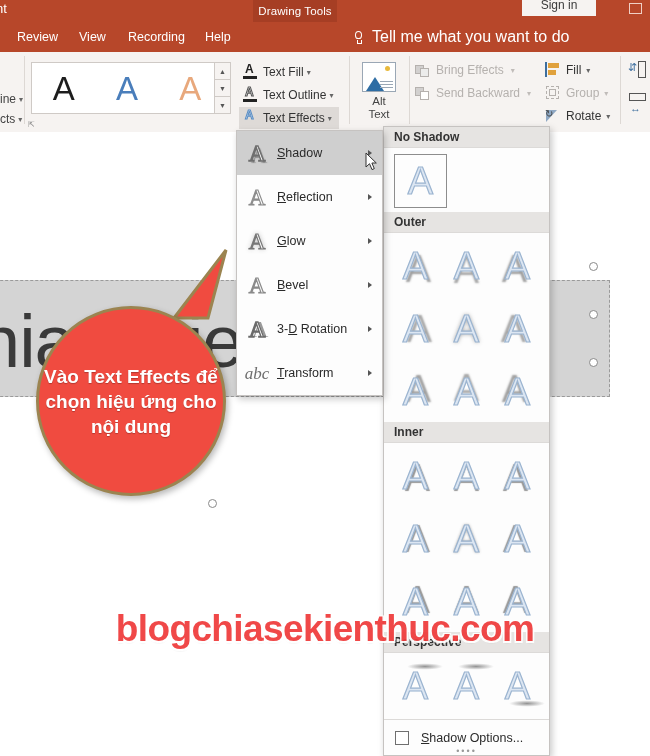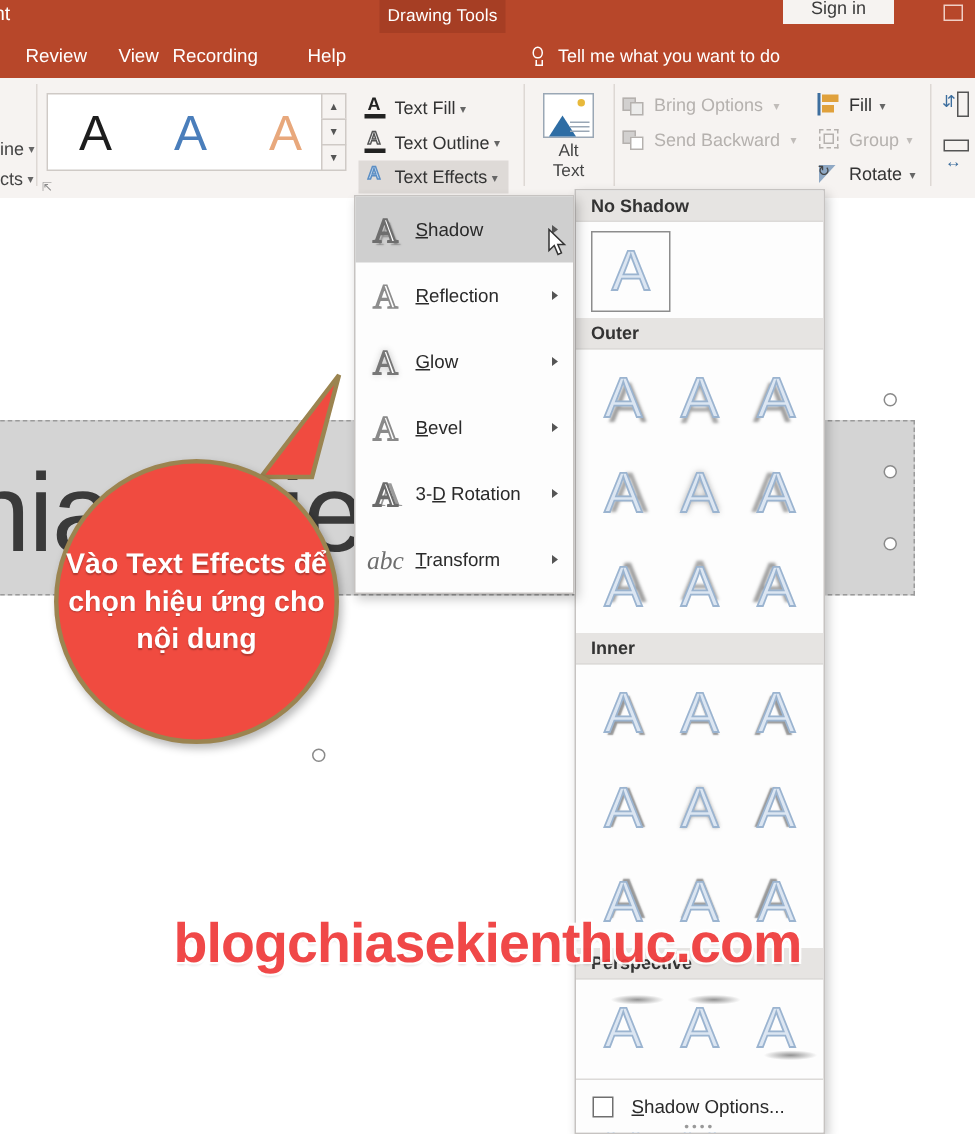--- a/index.html
+++ b/index.html
@@ -44,21 +44,21 @@
   .tab{
     position:absolute;top:0;height:30px;display:flex;align-items:center;
     color:#ffffff;font-size:12.5px;padding:0 9px;box-sizing:border-box;
     white-space:nowrap;
   }
   .tab.active{
     background:#f6f3f1;color:#b7472a;
   }
   #tellme{
     position:absolute;left:352px;top:0;height:30px;display:flex;align-items:center;
-    color:#fff;font-size:12px;
+    color:#fff;font-size:16px;
   }
   #tellme .bulb{
     display:inline-block;width:13px;height:13px;margin-right:7px;position:relative;
   }
   #tellme .bulb:before{
     content:"";position:absolute;left:3px;top:0;width:7px;height:8px;
     border:1.4px solid #fff;border-radius:50% 50% 45% 45%;box-sizing:border-box;
   }
   #tellme .bulb:after{
     content:"";position:absolute;left:5px;top:9px;width:3px;height:3px;
@@ -287,21 +287,21 @@
   <div id="ctx-tab-tab">Drawing Tools</div>
   <div id="signin">Sign in</div>
   <div id="restore-icon">
       <span class="g"></span>
     </div>
 </div>
 
 <div class="abs" id="tabstrip">
   <div class="tab" style="left:8px;">Review</div>
   <div class="tab" style="left:70px;">View</div>
-  <div class="tab" style="left:106px;text-align:center;">Recording</div>
+  <div class="tab" style="left:119px;text-align:center;">Recording</div>
   <div class="tab" style="left:196px;">Help</div>
 
   <div id="tellme">
     <span class="bulb"></span>
     <span>Tell me what you want to do</span>
   </div>
 </div>
 
 <div class="abs" id="ribbon">
 
@@ -363,21 +363,21 @@
     <span>Text</span>
   </div>
 
   <div class="grp-sep" style="left:409px;"></div>
 
   <div class="arr-row dim" style="left:415px;top:7px;">
     <span class="arr-ico">
       <span class="sq" style="left:0;top:3px;width:9px;height:9px;background:#d2d0cf;"></span>
       <span class="sq" style="left:5px;top:6px;width:9px;height:9px;background:#ececeb;"></span>
     </span>
-    <span>Bring Options</span>
+    <span>Bring Effects</span>
     <span class="caret" style="margin-left:7px;color:#c0bcb9;">▾</span>
   </div>
   <div class="arr-row dim" style="left:415px;top:30px;">
     <span class="arr-ico">
       <span class="sq" style="left:0;top:2px;width:9px;height:9px;background:#d2d0cf;"></span>
       <span class="sq" style="left:5px;top:6px;width:9px;height:9px;background:#fff;"></span>
     </span>
     <span>Send Backward</span>
     <span class="caret" style="margin-left:7px;color:#c0bcb9;">▾</span>
   </div>

